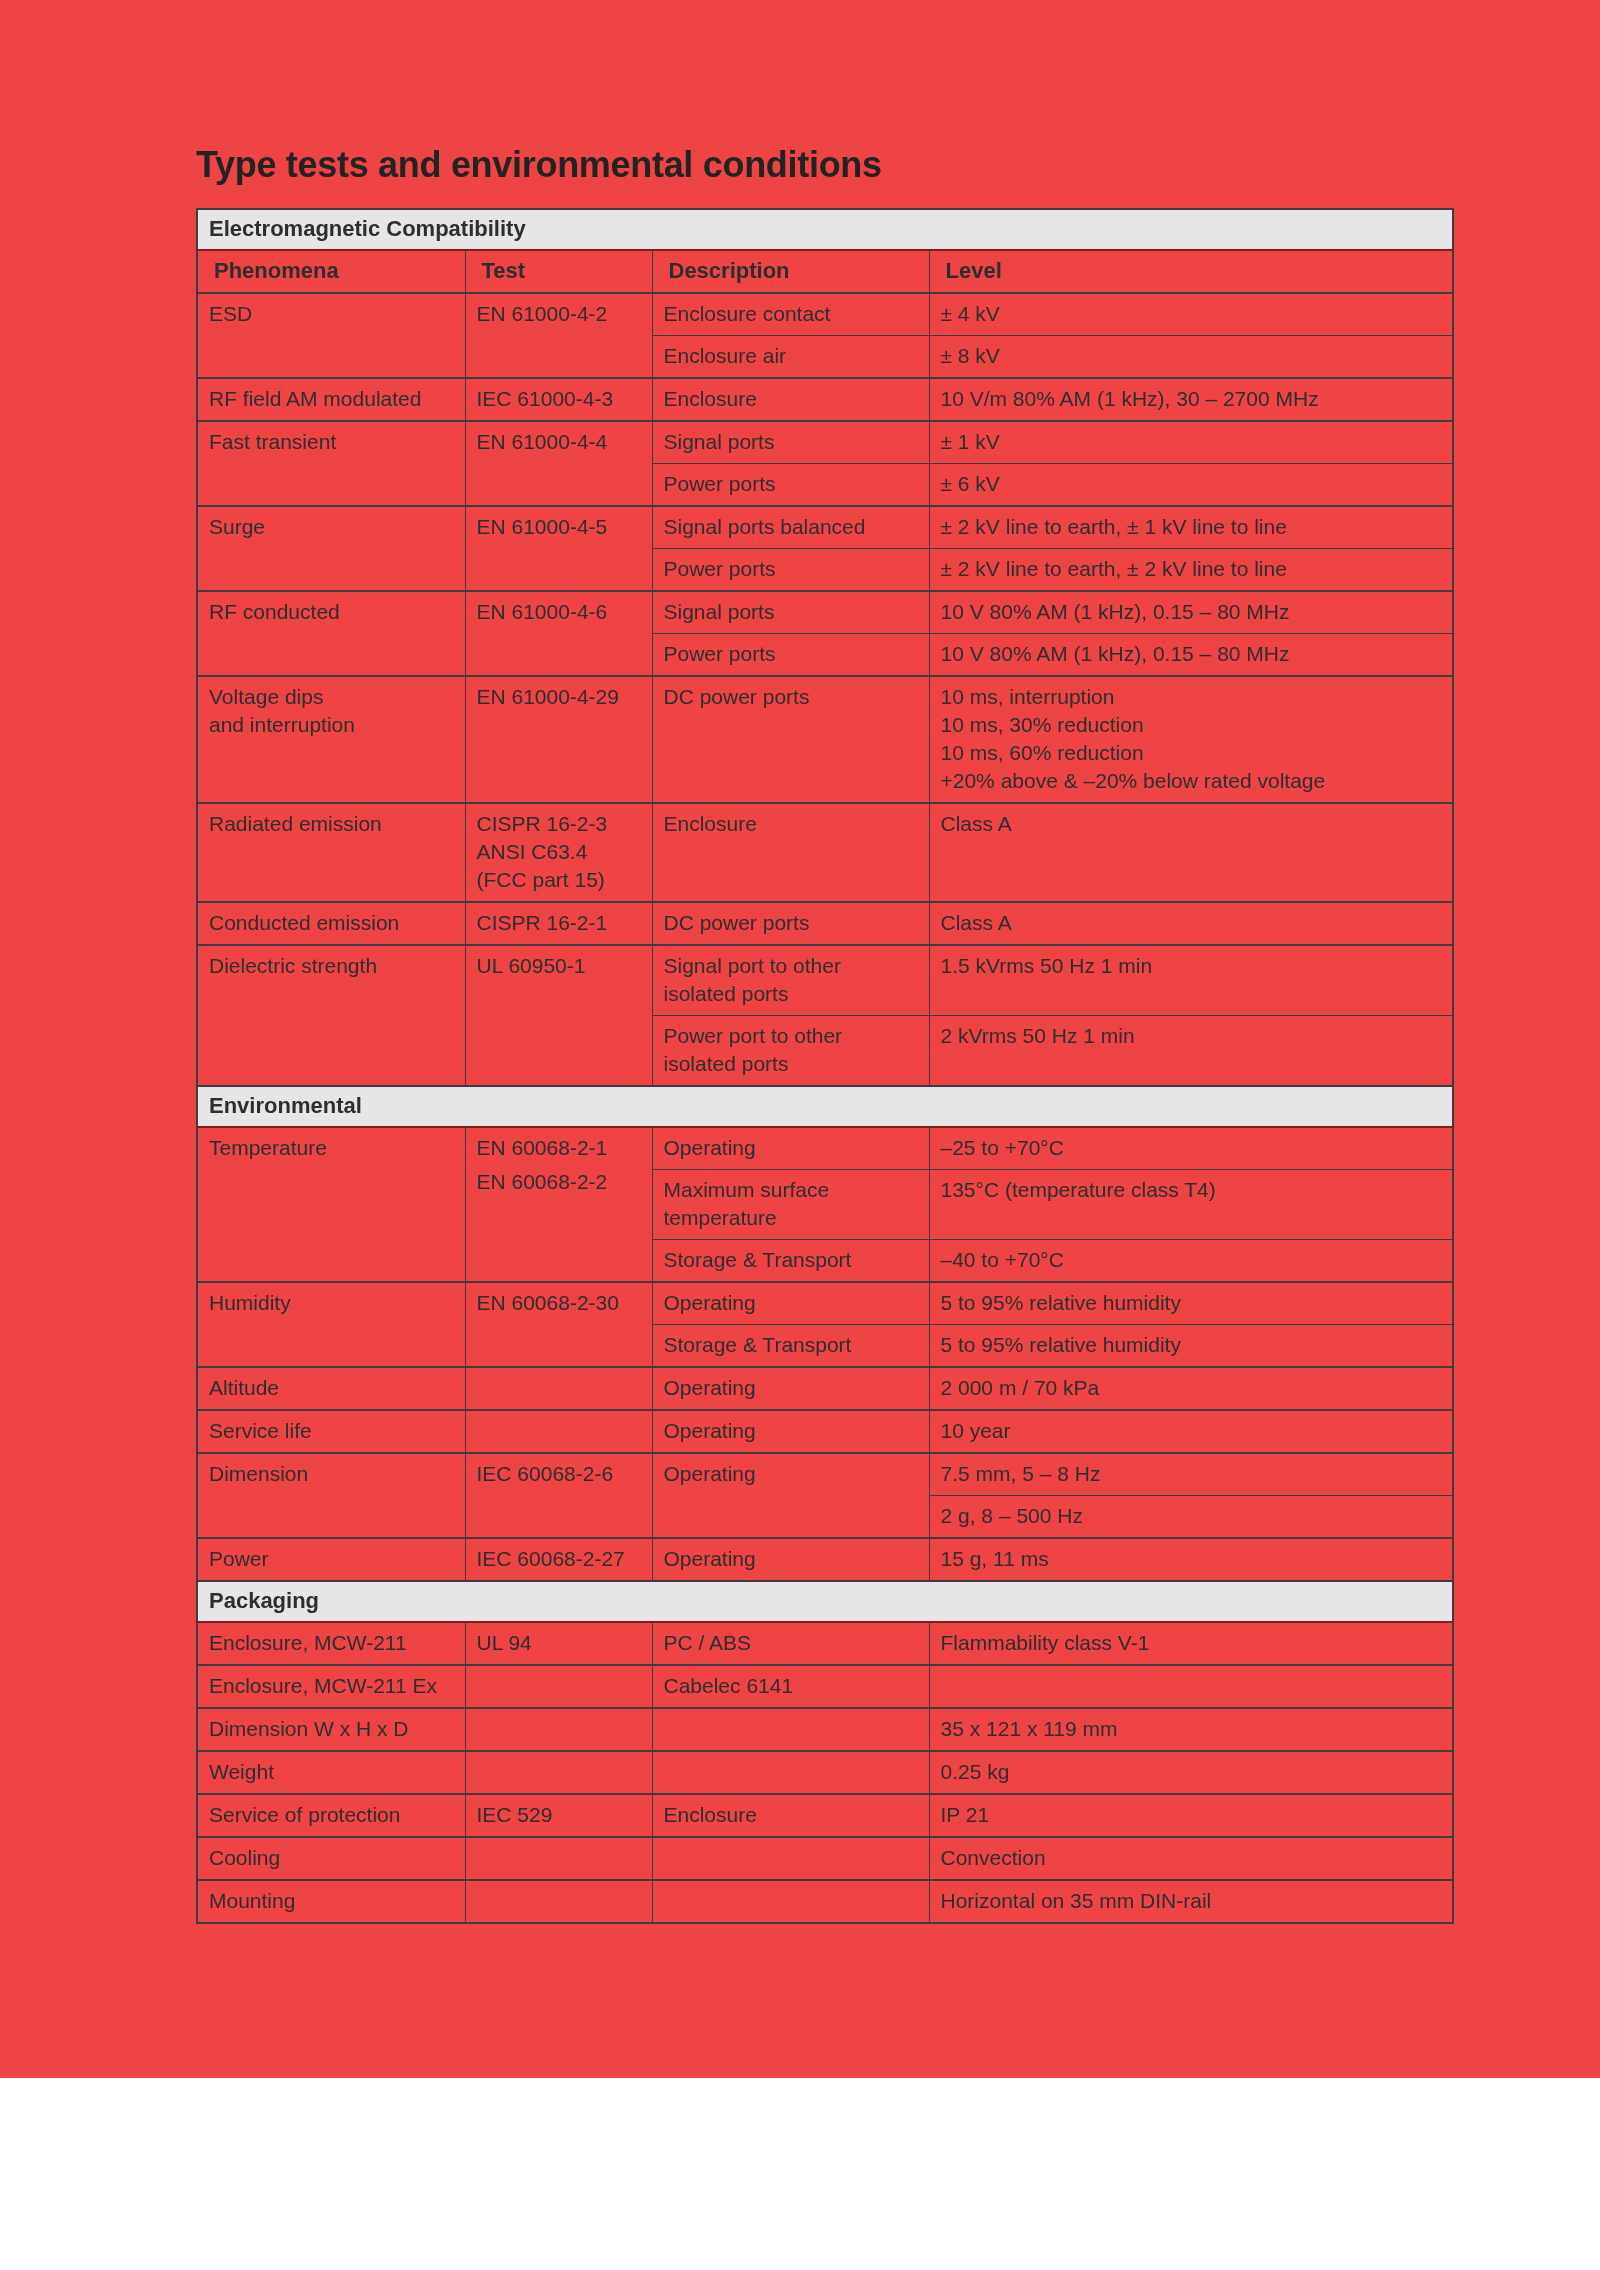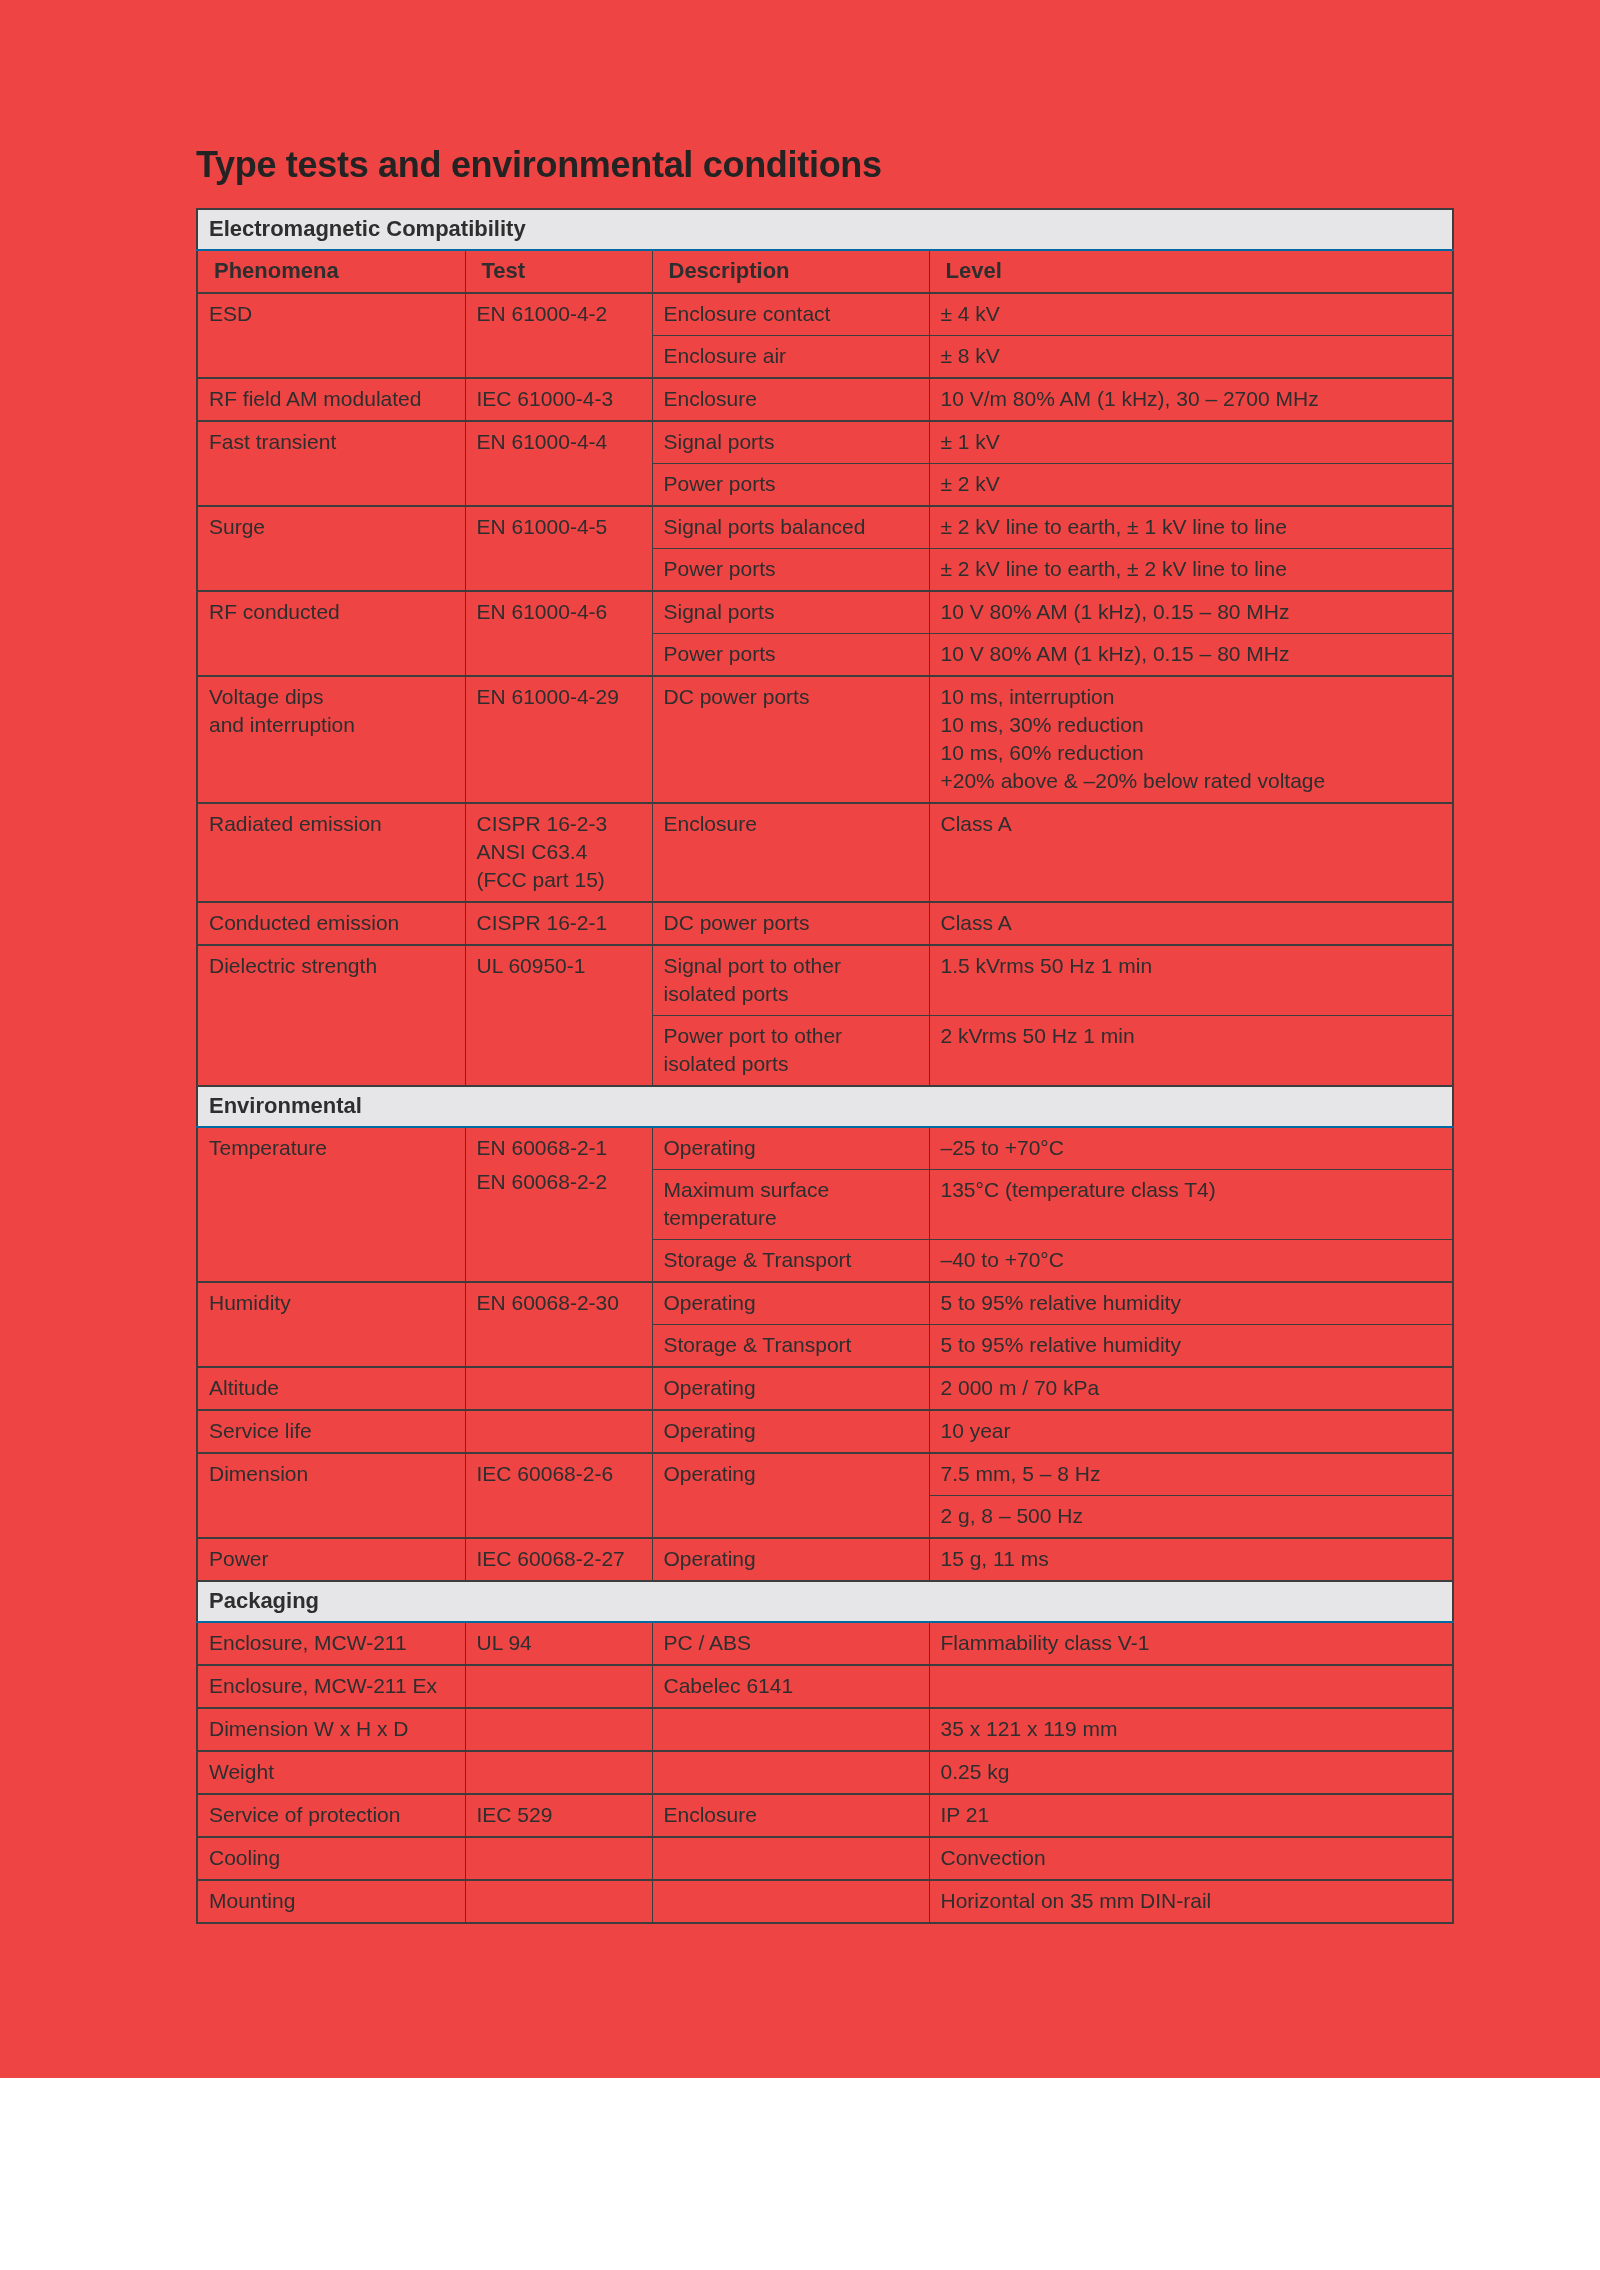--- a/index.html
+++ b/index.html
@@ -43,21 +43,21 @@
     color: #2e2e2e;
     overflow: hidden;
   }
   table.spec tr.band td {
     background: #e6e6e8;
     font-weight: bold;
     font-size: 22px;
     padding-top: 5px;
     padding-bottom: 6px;
     border-top: 2px solid #3d3d3d;
-    border-bottom: 2px solid #0369a1;
+    border-bottom: 2px solid #7f1d1d;
   }
   table.spec tr.colhead th {
     font-weight: bold;
     font-size: 22px;
     padding-left: 16px;
   }
   table.spec tr.group td { border-top: 2px solid #3d3d3d; }
   .gap { margin-top: 6px; }
   .footer {
     position: absolute;
@@ -126,21 +126,21 @@
     </tr>
 
     <tr class="group">
       <td rowspan="2">Fast transient</td>
       <td rowspan="2">EN 61000-4-4</td>
       <td>Signal ports</td>
       <td>± 1 kV</td>
     </tr>
     <tr>
       <td>Power ports</td>
-      <td>± 2 kV</td>
+      <td>± 6 kV</td>
     </tr>
 
     <tr class="group">
       <td rowspan="2">Surge</td>
       <td rowspan="2">EN 61000-4-5</td>
       <td>Signal ports balanced</td>
       <td>± 2 kV line to earth, ± 1 kV line to line</td>
     </tr>
     <tr>
       <td>Power ports</td>

